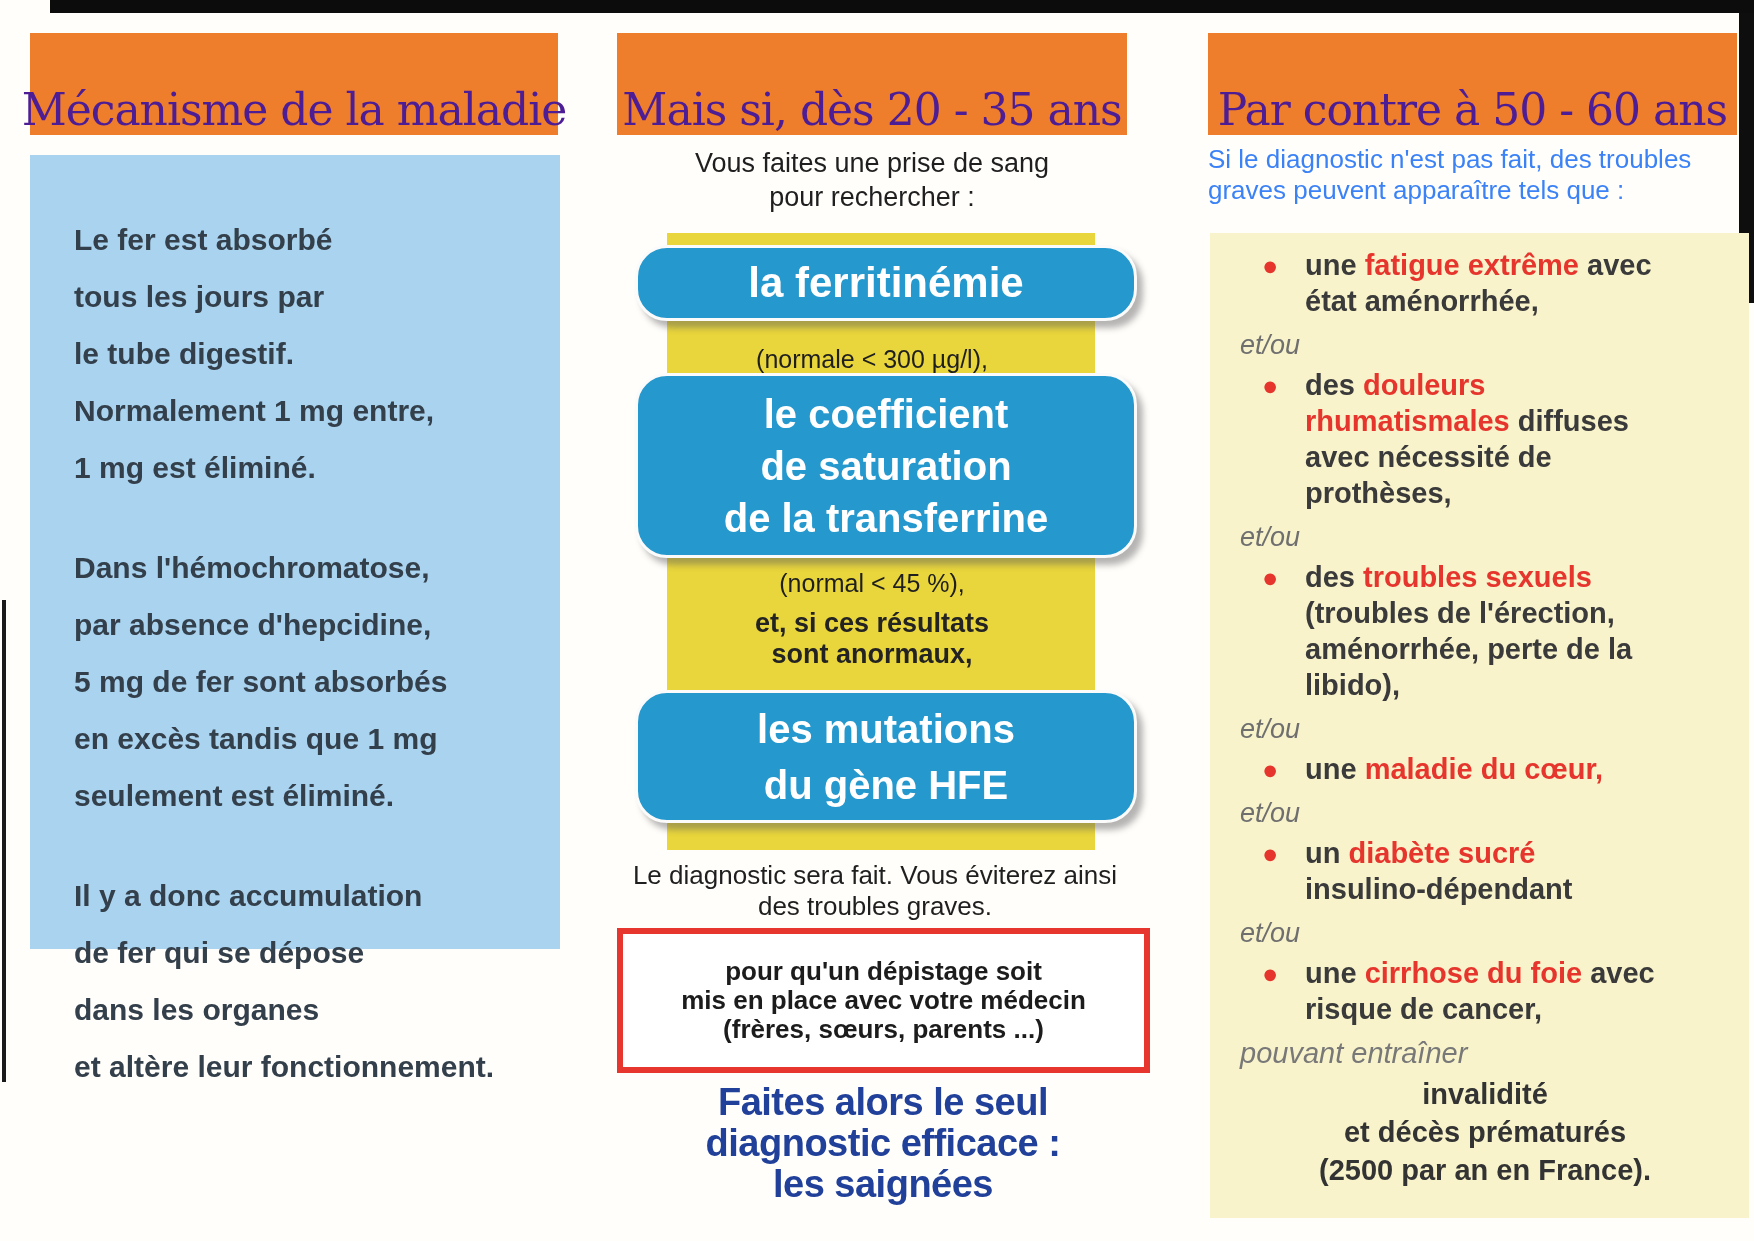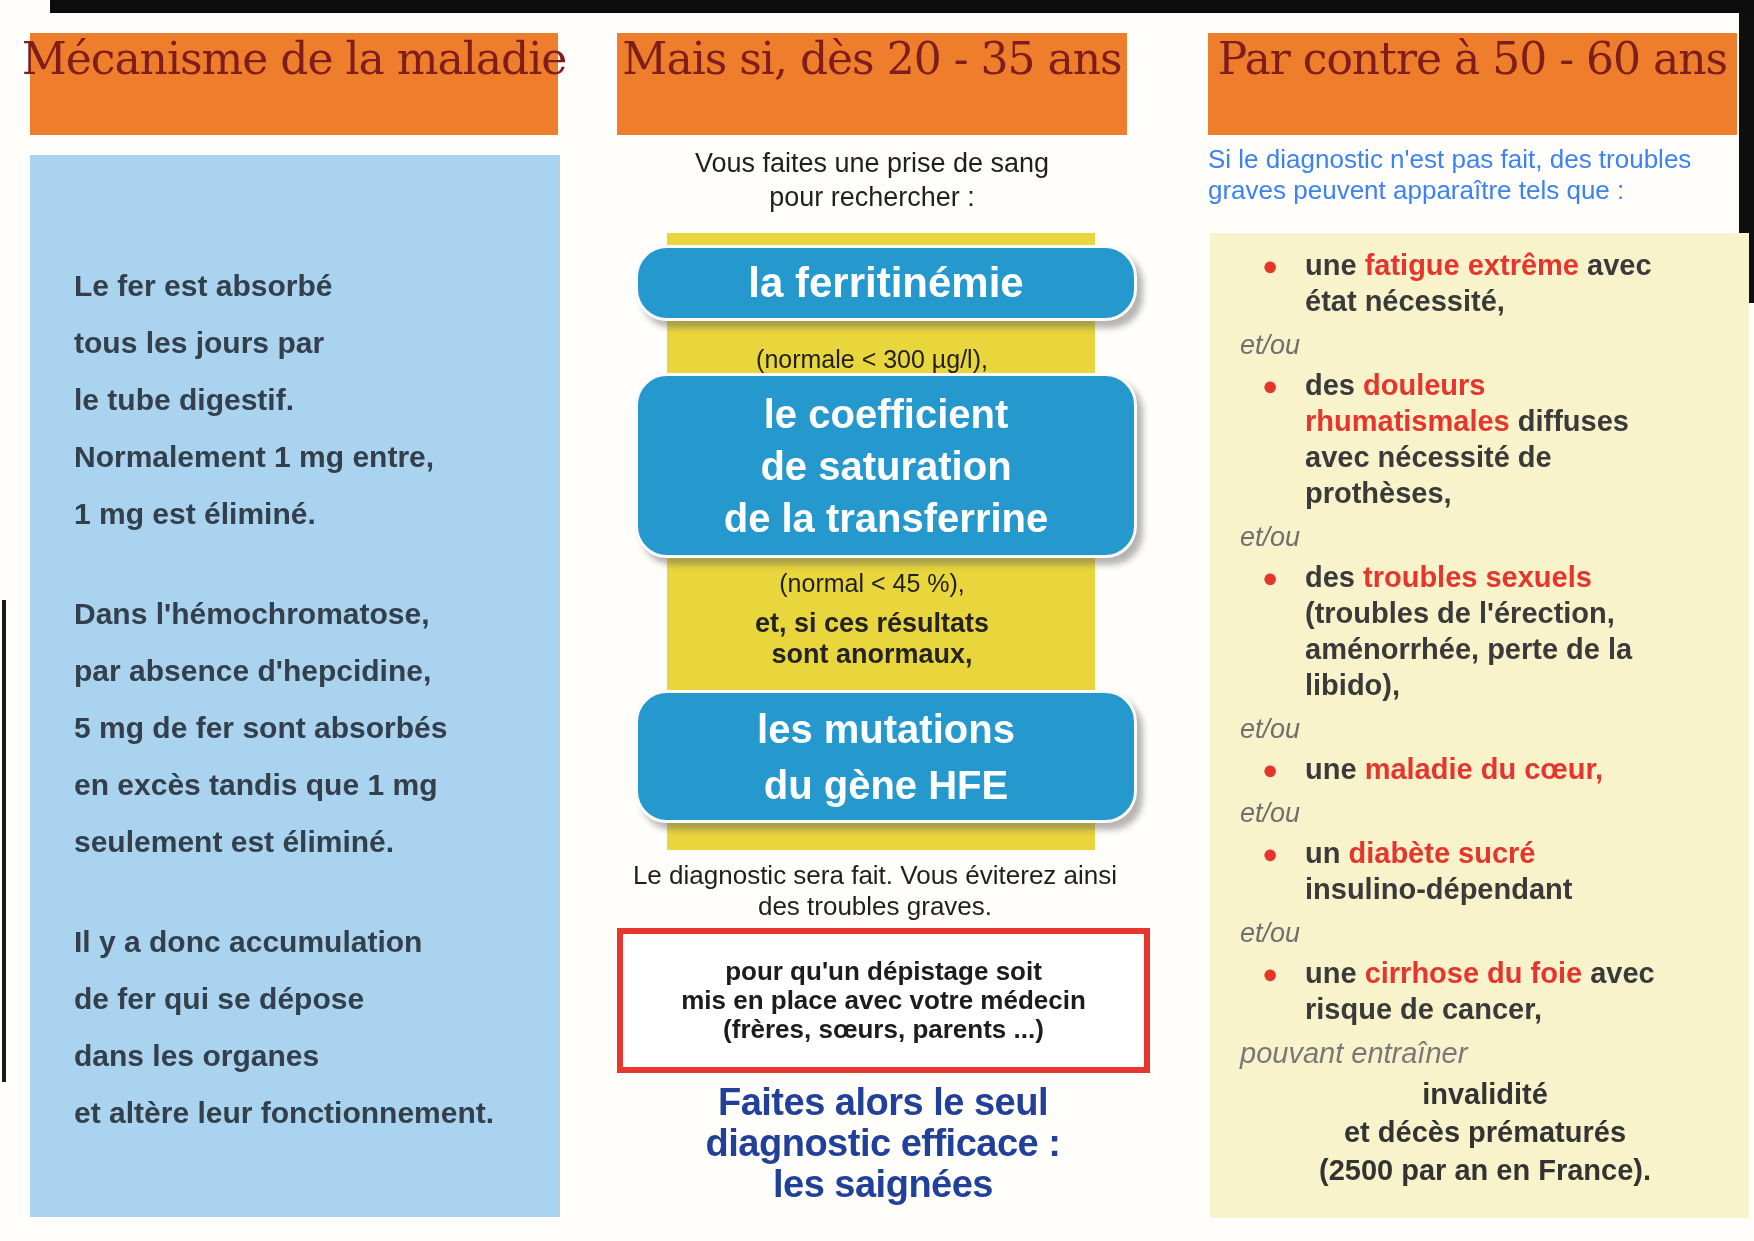--- a/index.html
+++ b/index.html
@@ -5,30 +5,30 @@
   html,body{margin:0;padding:0;background:#ffffff;}
   .page{position:relative;width:1754px;height:1241px;background:#fffefb;overflow:hidden;
         font-family:"Liberation Sans",sans-serif;}
 
   
   .scan-top{position:absolute;left:50px;top:0;right:0;height:13px;background:#0c0c0c;}
   .scan-right{position:absolute;left:1739px;top:13px;width:15px;height:290px;background:#0e0e0e;}
   .scan-left{position:absolute;left:2px;top:600px;width:4px;height:482px;background:#1a1a1a;}
 
   
-  .band{position:absolute;top:33px;height:102px;background:#ee7d2c;color:#7f1d1d;
-        display:flex;align-items:flex-start;justify-content:center;
+  .band{position:absolute;top:33px;height:102px;background:#ee7d2c;color:#4c1d95;
+        display:flex;align-items:flex-end;justify-content:center;
         font-family:"DejaVu Serif",serif;font-size:44px;letter-spacing:-1px;white-space:nowrap;}
   .band-left{left:30px;width:528px;}
   .band-mid{left:617px;width:510px;}
   .band-right{left:1208px;width:529px;}
 
   
-  .left-panel{position:absolute;left:30px;top:155px;width:530px;height:1062px;background:#a9d3ef;
-              box-sizing:border-box;padding:102px 20px 0 44px;}
+  .left-panel{position:absolute;left:30px;top:155px;width:530px;height:794px;background:#a9d3ef;
+              box-sizing:border-box;padding:56px 20px 0 44px;}
   .left-panel p{margin:0 0 43px 0;font:700 30px/57px "Liberation Sans",sans-serif;color:#333f4a;}
 
   
   .mid-intro{position:absolute;left:617px;top:146px;width:510px;text-align:center;
              font:400 27px/34px "Liberation Sans",sans-serif;color:#1f1f1f;}
   .yellow-strip{position:absolute;left:667px;top:233px;width:428px;height:617px;background:#e9d63c;}
   .bluebox{position:absolute;left:635px;width:502px;background:#2598cd;border:3px solid #fbfbfb;
            box-sizing:border-box;border-radius:32px;color:#ffffff;text-align:center;
            display:flex;flex-direction:column;justify-content:center;
            box-shadow:6px 7px 6px rgba(90,90,90,0.45);}
@@ -144,21 +144,21 @@
   <div class="right-intro">
     <span>Si le diagnostic n'est pas fait, des troubles</span><br>
     <span>graves peuvent apparaître tels que :</span>
   </div>
 
   <section class="cream-panel">
 
     <div class="bullet">
       <span class="dot">●</span>
       <span>une </span><span class="red">fatigue extrême</span><span> avec</span><br>
-      <span>état nécessité,</span>
+      <span>état aménorrhée,</span>
     </div>
 
     <div class="etou">et/ou</div>
 
     <div class="bullet">
       <span class="dot">●</span>
       <span>des </span><span class="red">douleurs</span><br>
       <span class="red">rhumatismales</span><span> diffuses</span><br>
       <span>avec nécessité de</span><br>
       <span>prothèses,</span>

